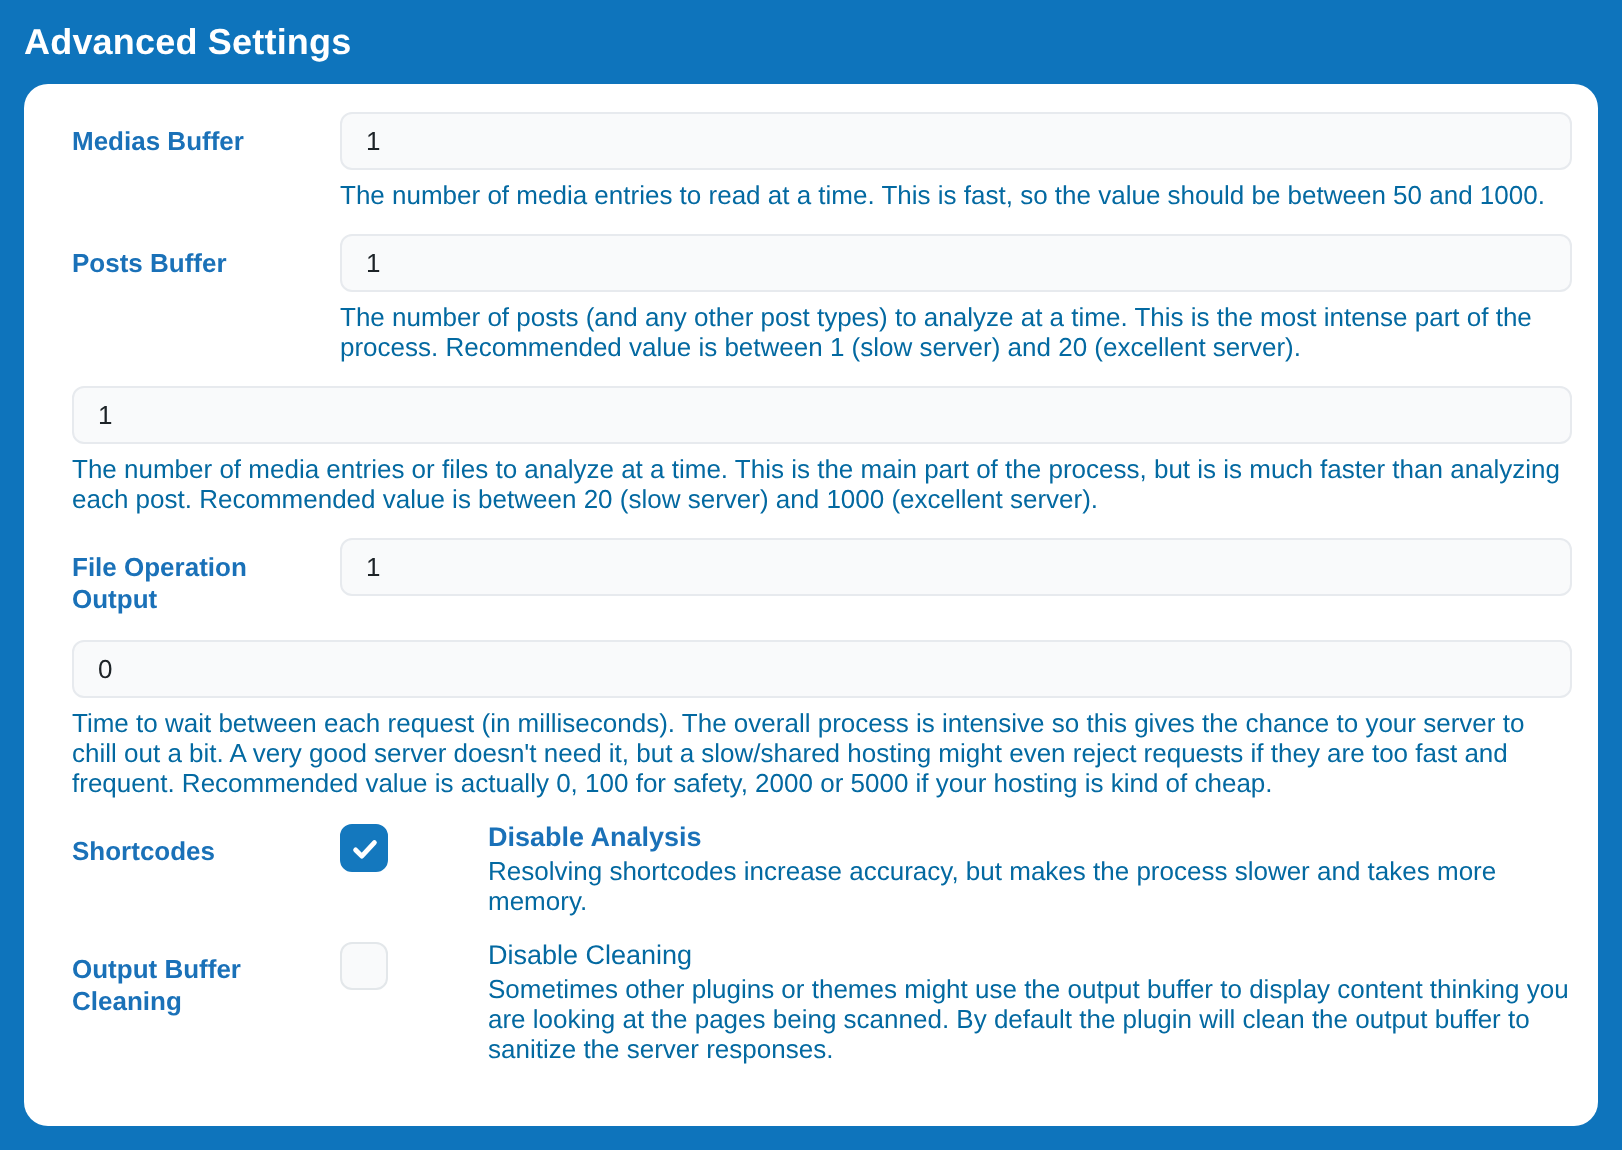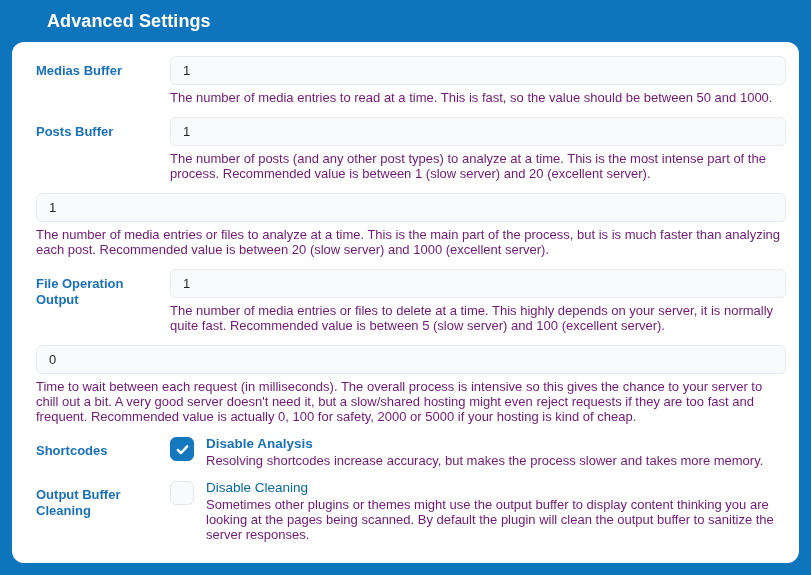--- a/index.html
+++ b/index.html
@@ -6,21 +6,21 @@
   html, body { width: 811px; height: 575px; }
   body {
     background: #0e74bc;
     font-family: "Liberation Sans", sans-serif;
     overflow: hidden;
   }
   .header {
     height: 42px;
     display: flex;
     align-items: center;
-    padding-left: 47px;
+    padding-left: 12px;
   }
   .header h1 {
     color: #ffffff;
     font-size: 18px;
     font-weight: bold;
     letter-spacing: 0.1px;
   }
   .panel {
     background: #ffffff;
     margin: 0 12px 12px 12px;
@@ -51,27 +51,28 @@
     border-radius: 6px;
     padding: 0 12px;
     font-family: "Liberation Sans", sans-serif;
     font-size: 13px;
     color: #1d2327;
     outline: none;
     display: block;
   }
   .desc {
     margin-top: 5px;
-    color: #701a75;
+    color: #0369a1;
     font-size: 13px;
     line-height: 15px;
   }
   .check-row .content-col {
     display: flex;
     align-items: flex-start;
+    gap: 38px;
   }
   .checkbox {
     width: 24px;
     height: 24px;
     flex-shrink: 0;
     border-radius: 6px;
     background: #f9fafb;
     border: 1px solid #e3e7ea;
     cursor: pointer;
     display: flex;
@@ -127,21 +128,20 @@
     <div class="content-col">
       <input class="field" type="text" value="1" style="">
       <div class="desc">The number of media entries or files to analyze at a time. This is the main part of the process, but is is much faster than analyzing each post. Recommended value is between 20 (slow server) and 1000 (excellent server).</div>
     </div>
   </div>
 
   <div class="row">
     <div class="label-col">File Operation Output</div>
     <div class="content-col">
       <input class="field" type="text" value="1" style="">
-      <div class="desc">The number of media entries or files to delete at a time. This highly depends on your server, it is normally quite fast. Recommended value is between 5 (slow server) and 100 (excellent server).</div>
     </div>
   </div>
 
   <div class="row">
     <div class="content-col">
       <input class="field" type="text" value="0" style="">
       <div class="desc">Time to wait between each request (in milliseconds). The overall process is intensive so this gives the chance to your server to chill out a bit. A very good server doesn't need it, but a slow/shared hosting might even reject requests if they are too fast and frequent. Recommended value is actually 0, 100 for safety, 2000 or 5000 if your hosting is kind of cheap.</div>
     </div>
   </div>
 

